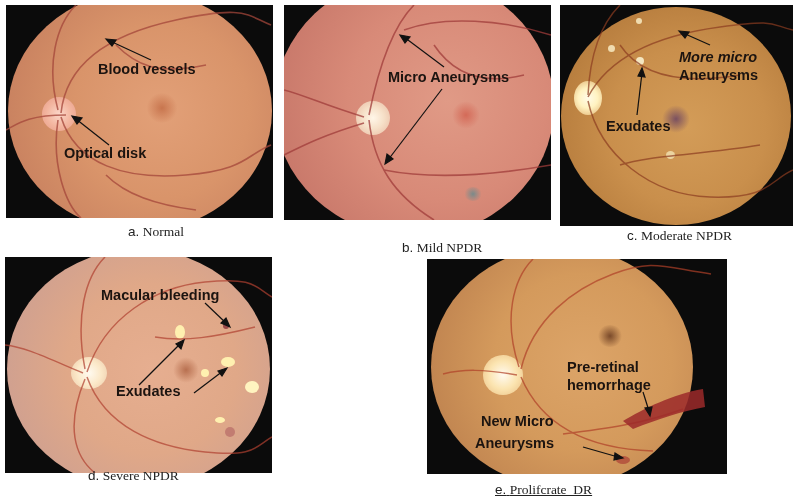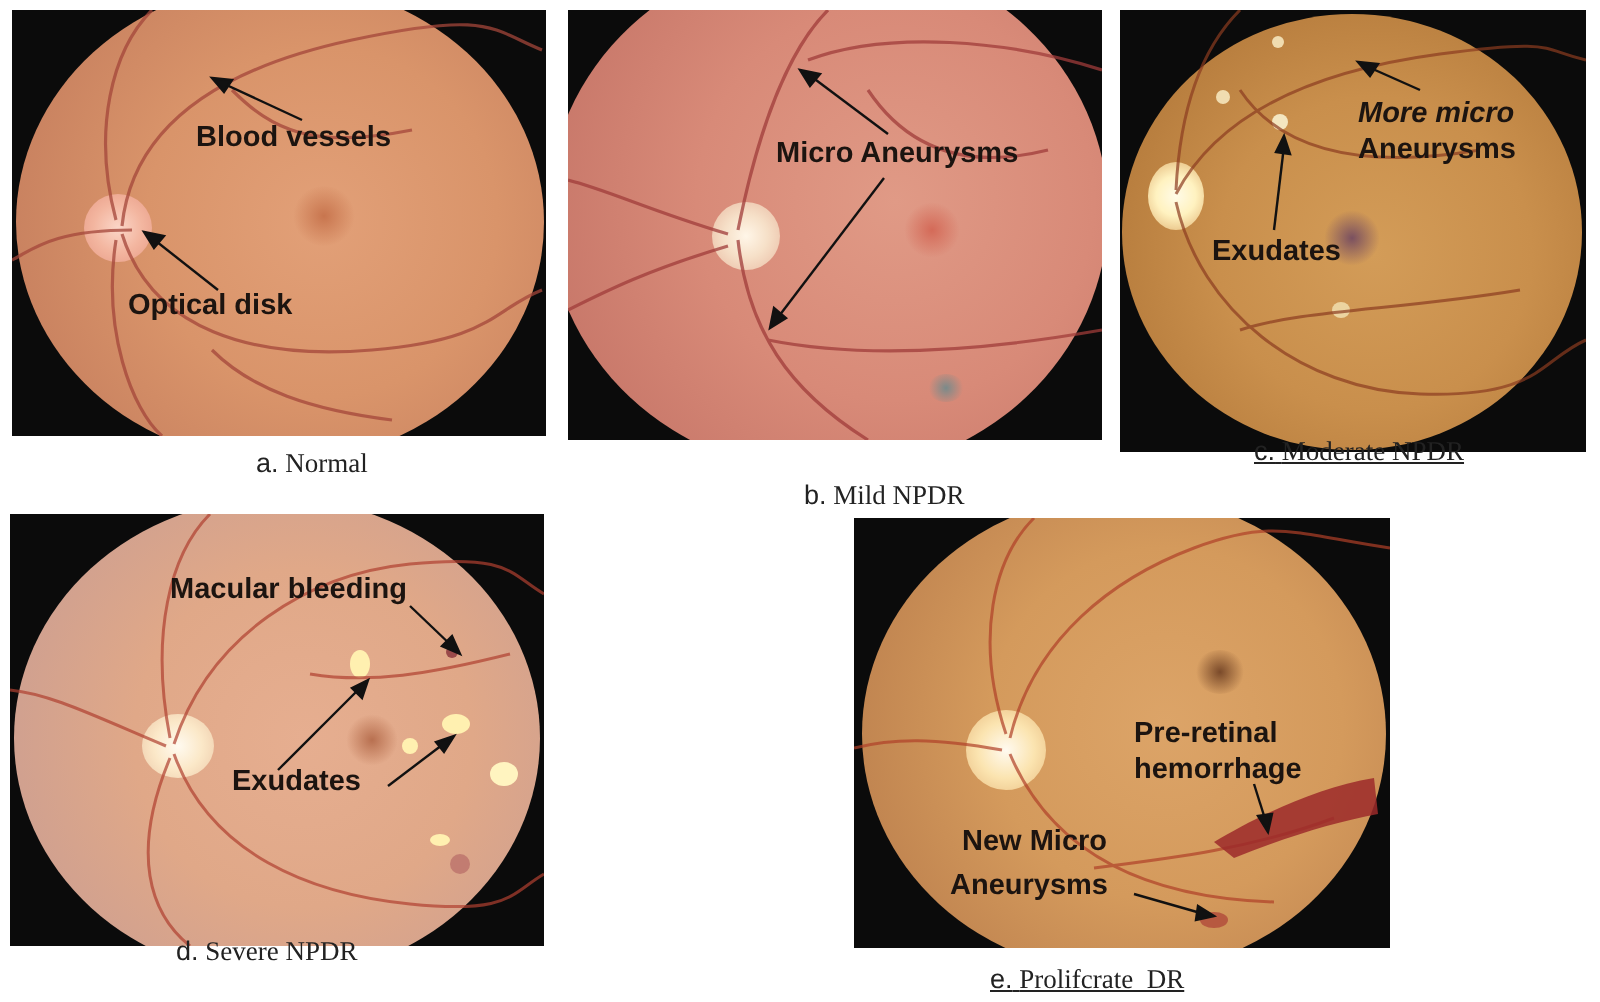--- a/index.html
+++ b/index.html
@@ -94,21 +94,21 @@
       <line x1="150" y1="40" x2="123" y2="28"></line>
       <polygon points="119,26 129,27 125,33"></polygon>
       <line x1="77" y1="110" x2="82" y2="68"></line>
       <polygon points="82,63 85,72 78,71"></polygon>
     </g>
   </svg>
   <div class="label" style="left:119px;top:44px;font-style:italic;">More micro</div>
   <div class="label" style="left:119px;top:62px;">Aneurysms</div>
   <div class="label" style="left:46px;top:113px;">Exudates</div>
 </div>
-<div class="caption" style="left:627px;top:218px;text-decoration:underline;">
+<div class="caption" style="left:627px;top:228px;">
   <span class="letter">c.</span>
   <span>Moderate NPDR</span>
 </div>
 
 <div class="panel" style="left:5px;top:257px;width:267px;height:216px;">
   <div class="fundus" style="left:2px;top:-8px;width:263px;height:240px;background:radial-gradient(circle at 55% 50%, #e6ae90 0%, #e0a888 45%, #cfa090 80%, #a89088 100%);"></div>
   <div class="disk" style="left:66px;top:100px;width:36px;height:32px;background:radial-gradient(circle,#fffaf0 0%,#fbe8c8 50%,#ecc8a8 100%);"></div>
   <div class="spot" style="left:168px;top:100px;width:26px;height:26px;background:radial-gradient(circle,#b87050 0%,rgba(224,168,136,0) 70%);"></div>
   <div class="spot" style="left:170px;top:68px;width:10px;height:14px;background:#fff0b0;"></div>
   <div class="spot" style="left:216px;top:100px;width:14px;height:10px;background:#fff0b0;"></div>
@@ -128,29 +128,29 @@
     </g>
     <g stroke="#111" stroke-width="1.2" fill="#111">
       <line x1="200" y1="46" x2="222" y2="67"></line>
       <polygon points="225,70 216,66 221,61"></polygon>
       <line x1="134" y1="128" x2="176" y2="86"></line>
       <polygon points="179,83 176,92 171,87"></polygon>
       <line x1="189" y1="136" x2="218" y2="114"></line>
       <polygon points="222,111 217,119 213,114"></polygon>
     </g>
   </svg>
-  <div class="label" style="left:80px;top:30px;">Macular bleeding</div>
+  <div class="label" style="left:96px;top:30px;">Macular bleeding</div>
   <div class="label" style="left:111px;top:126px;">Exudates</div>
 </div>
 <div class="caption" style="left:88px;top:468px;">
   <span class="letter">d.</span>
   <span>Severe NPDR</span>
 </div>
 
-<div class="panel" style="left:427px;top:259px;width:268px;height:215px;">
+<div class="panel" style="left:427px;top:259px;width:300px;height:215px;">
   <div class="fundus" style="left:4px;top:-12px;width:262px;height:240px;background:radial-gradient(circle at 58% 48%, #dca468 0%, #d49a5c 45%, #c08450 80%, #9a6e50 100%);"></div>
   <div class="disk" style="left:56px;top:96px;width:40px;height:40px;background:radial-gradient(circle,#fffaf0 0%,#fbe4b0 50%,#e8bc80 100%);"></div>
   <div class="spot" style="left:170px;top:66px;width:26px;height:22px;background:radial-gradient(circle,#7a4a2a 0%,rgba(212,154,92,0) 70%);"></div>
   <svg class="overlay" viewBox="0 0 268 215">
     <g stroke="#b04028" stroke-width="1.5" fill="none" opacity="0.7">
       <path d="M78 110 C 90 60, 130 30, 170 15 S 220 8, 268 15"></path>
       <path d="M78 118 C 100 170, 150 190, 210 192"></path>
       <path d="M76 108 C 60 60, 70 20, 90 0"></path>
       <path d="M74 116 C 40 110, 20 110, 0 115"></path>
       <path d="M120 175 C 160 170, 200 165, 240 150"></path>

